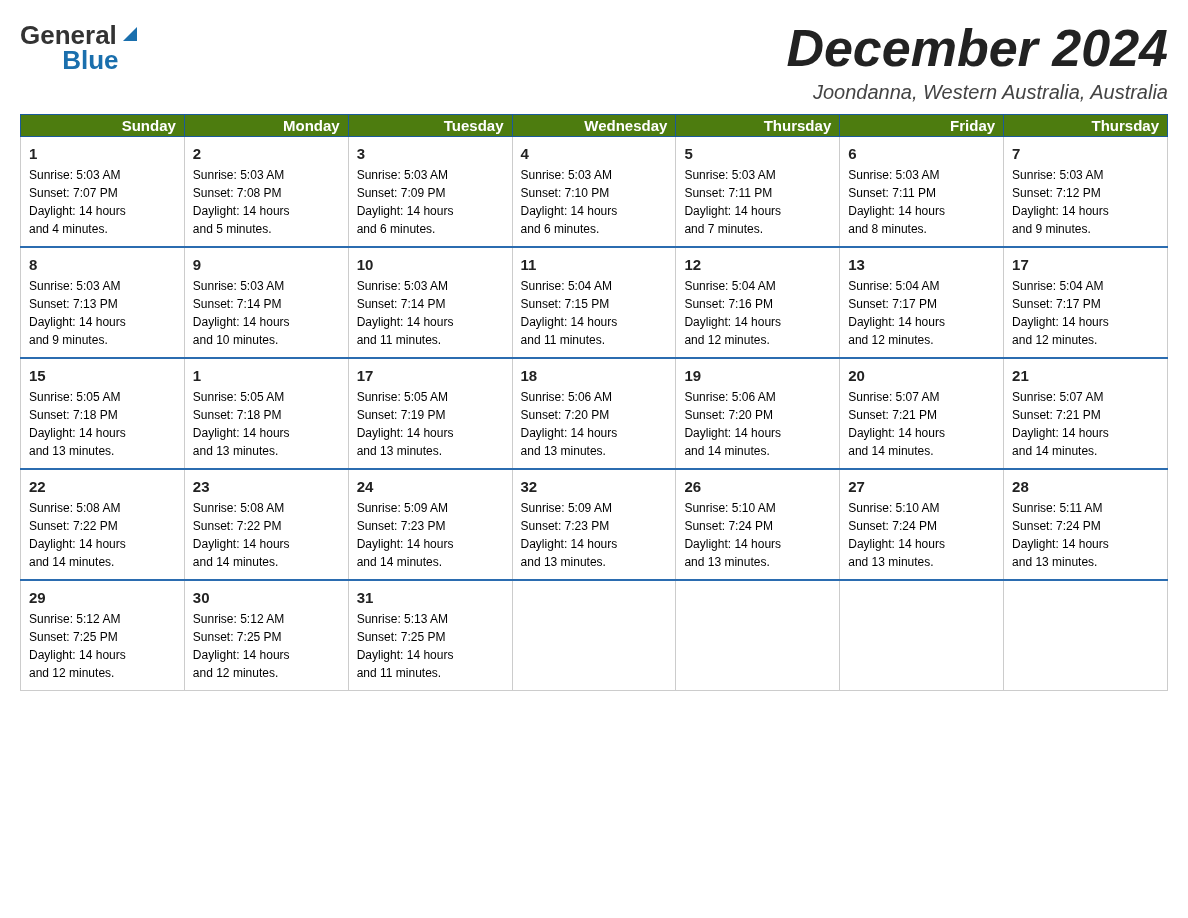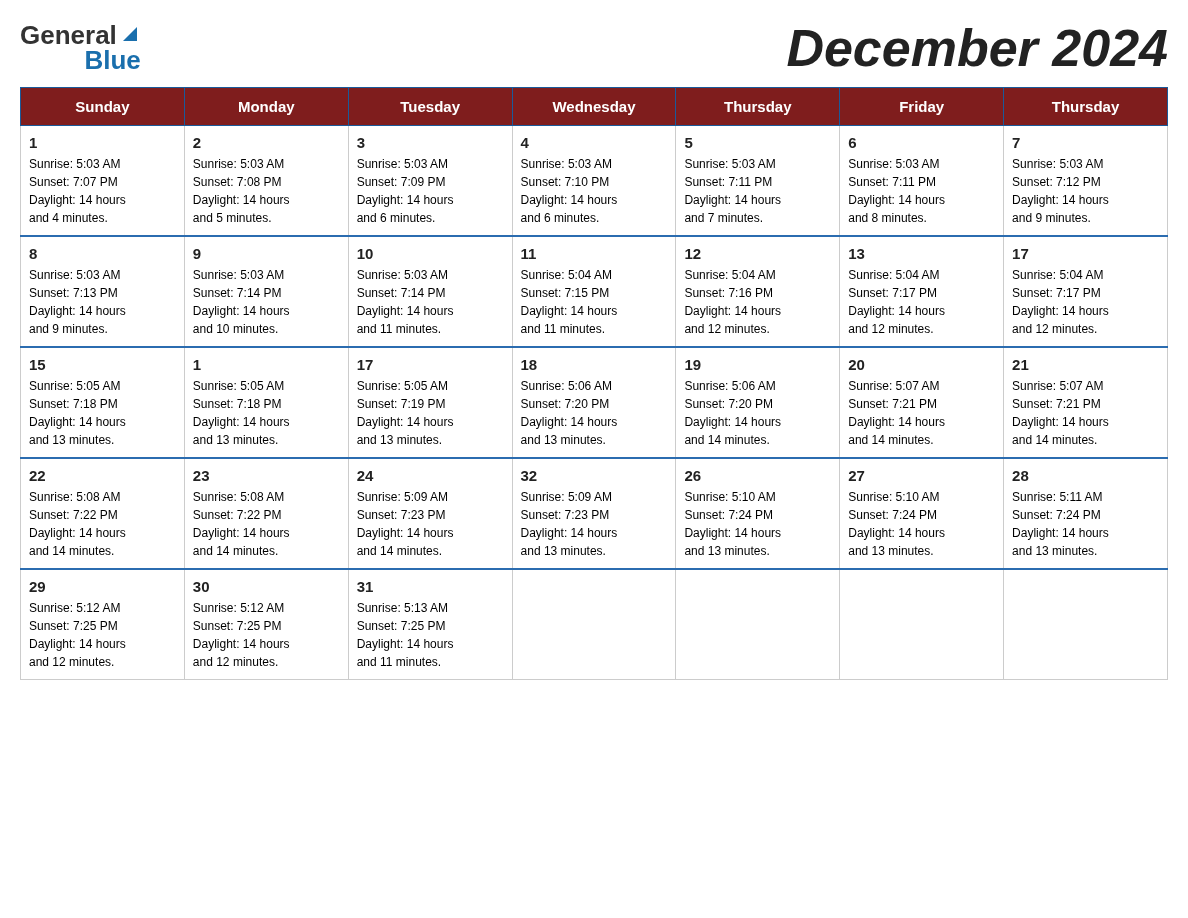--- a/index.html
+++ b/index.html
@@ -12,21 +12,21 @@
     }
     .header {
       display: flex;
       justify-content: space-between;
       align-items: flex-start;
       margin-bottom: 10px;
     }
     .logo {
       display: flex;
       flex-direction: column;
-      align-items: flex-end;
+      align-items: center;
     }
     .title-block {
       text-align: right;
       font-style: italic;
     }
     .month-year {
       font-size: 52px;
       font-weight: bold;
       color: #222;
       line-height: 1.1;
@@ -35,26 +35,26 @@
       font-size: 20px;
       color: #444;
       margin-top: 4px;
     }
     .calendar {
       width: 100%;
       border-collapse: collapse;
       margin-top: 10px;
     }
     .calendar th {
-      background-color: #7f1d1d;
+      background-color: #4d7c0f;
       color: white;
-      padding: 10px 8px;
+      padding: 2px 8px;
       font-size: 15px;
       font-weight: bold;
-      text-align: center;
+      text-align: right;
       border: 1px solid #1a5a9a;
     }
     .calendar td {
       vertical-align: top;
       padding: 8px;
       border: 1px solid #ccc;
       width: 14.28%;
       min-height: 100px;
       font-size: 12.5px;
       color: #333;
@@ -94,20 +94,21 @@
     <div class="logo-wrapper">
       <span style="font-size:26px;font-weight:bold;color:#333;">General</span>
       <svg width="22" height="22" viewBox="0 0 22 22" style="margin-left:2px;margin-top:-4px;">
         <polygon points="4,18 18,18 18,4" fill="#1a6fad"></polygon>
       </svg>
     </div>
     <span style="font-size:26px;font-weight:bold;color:#1a6fad;margin-left:20px;margin-top:-6px;">Blue</span>
   </div>
   <div class="title-block">
     <div class="month-year">December 2024</div>
+    <div class="location">Joondanna, Western Australia, Australia</div>
   </div>
 </div>
 
 <table class="calendar">
   <thead>
     <tr>
       <th>Sunday</th>
       <th>Monday</th>
       <th>Tuesday</th>
       <th>Wednesday</th>

